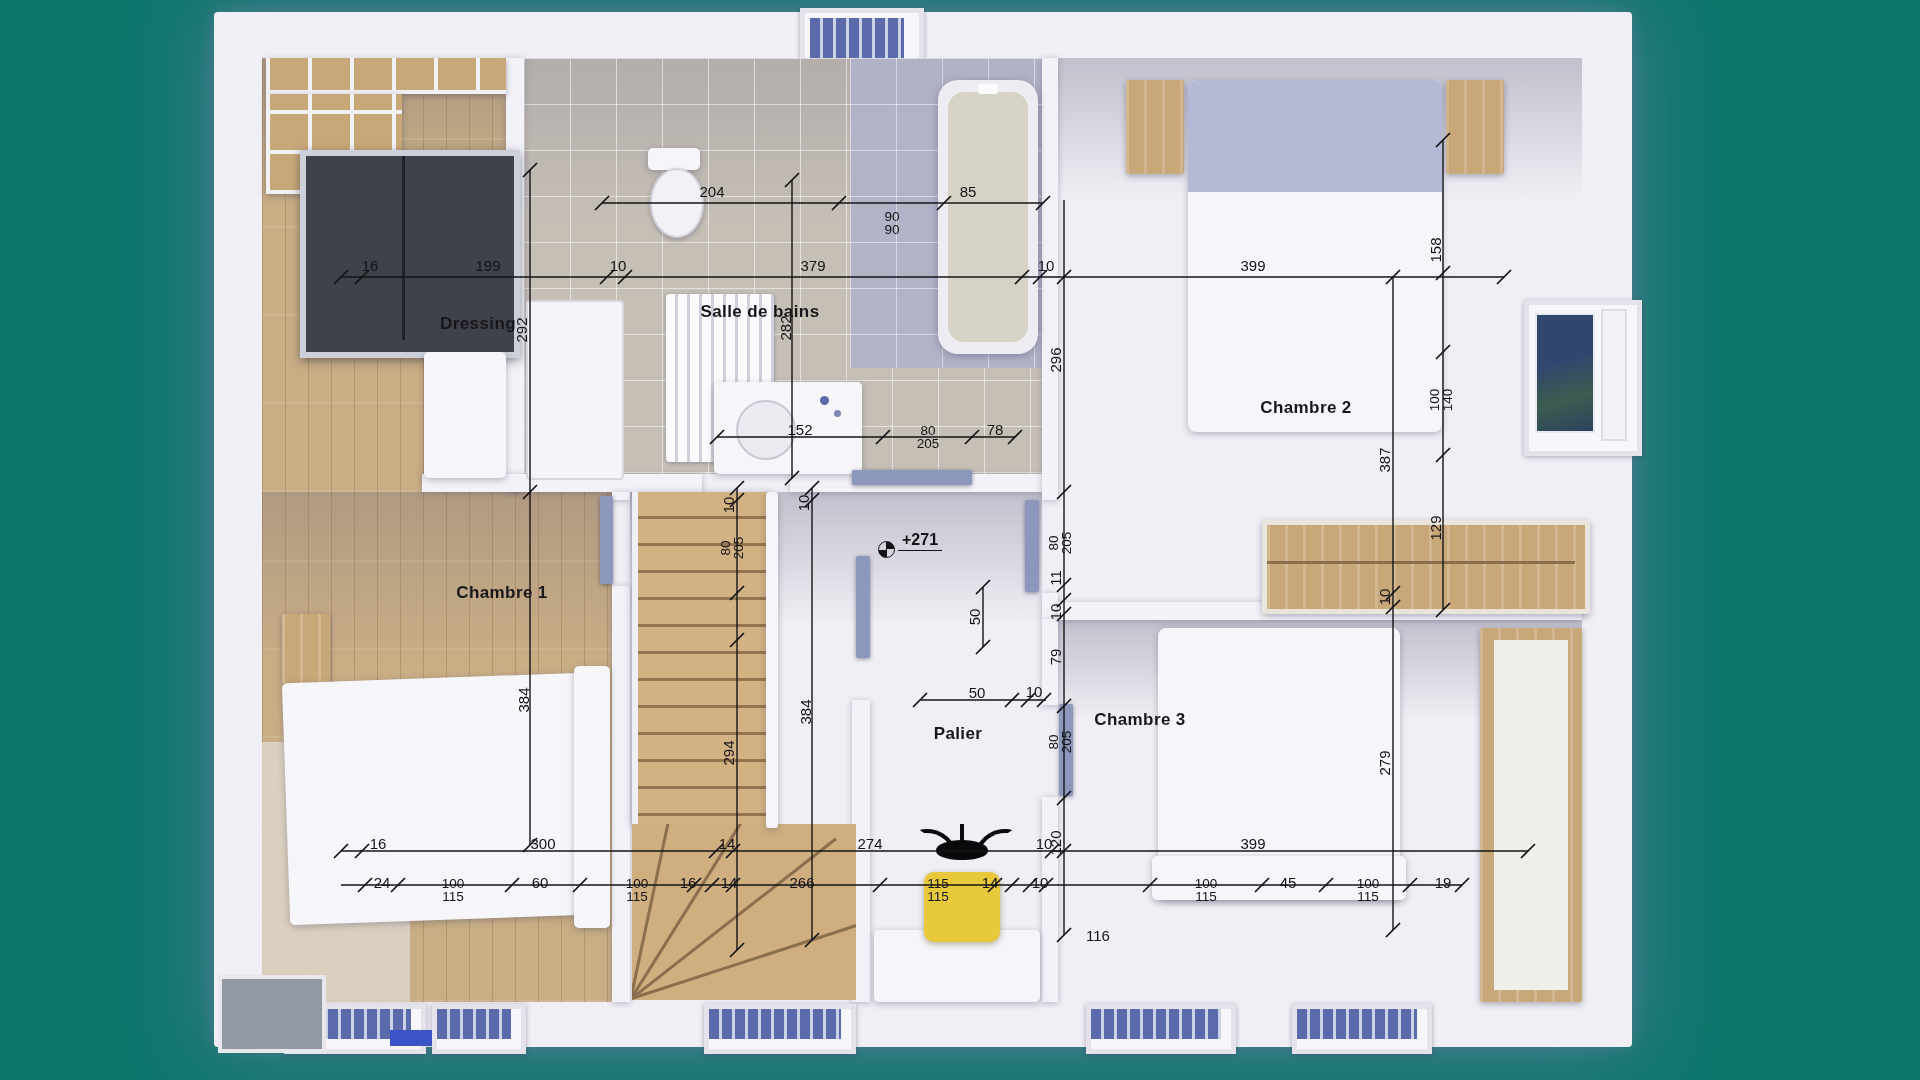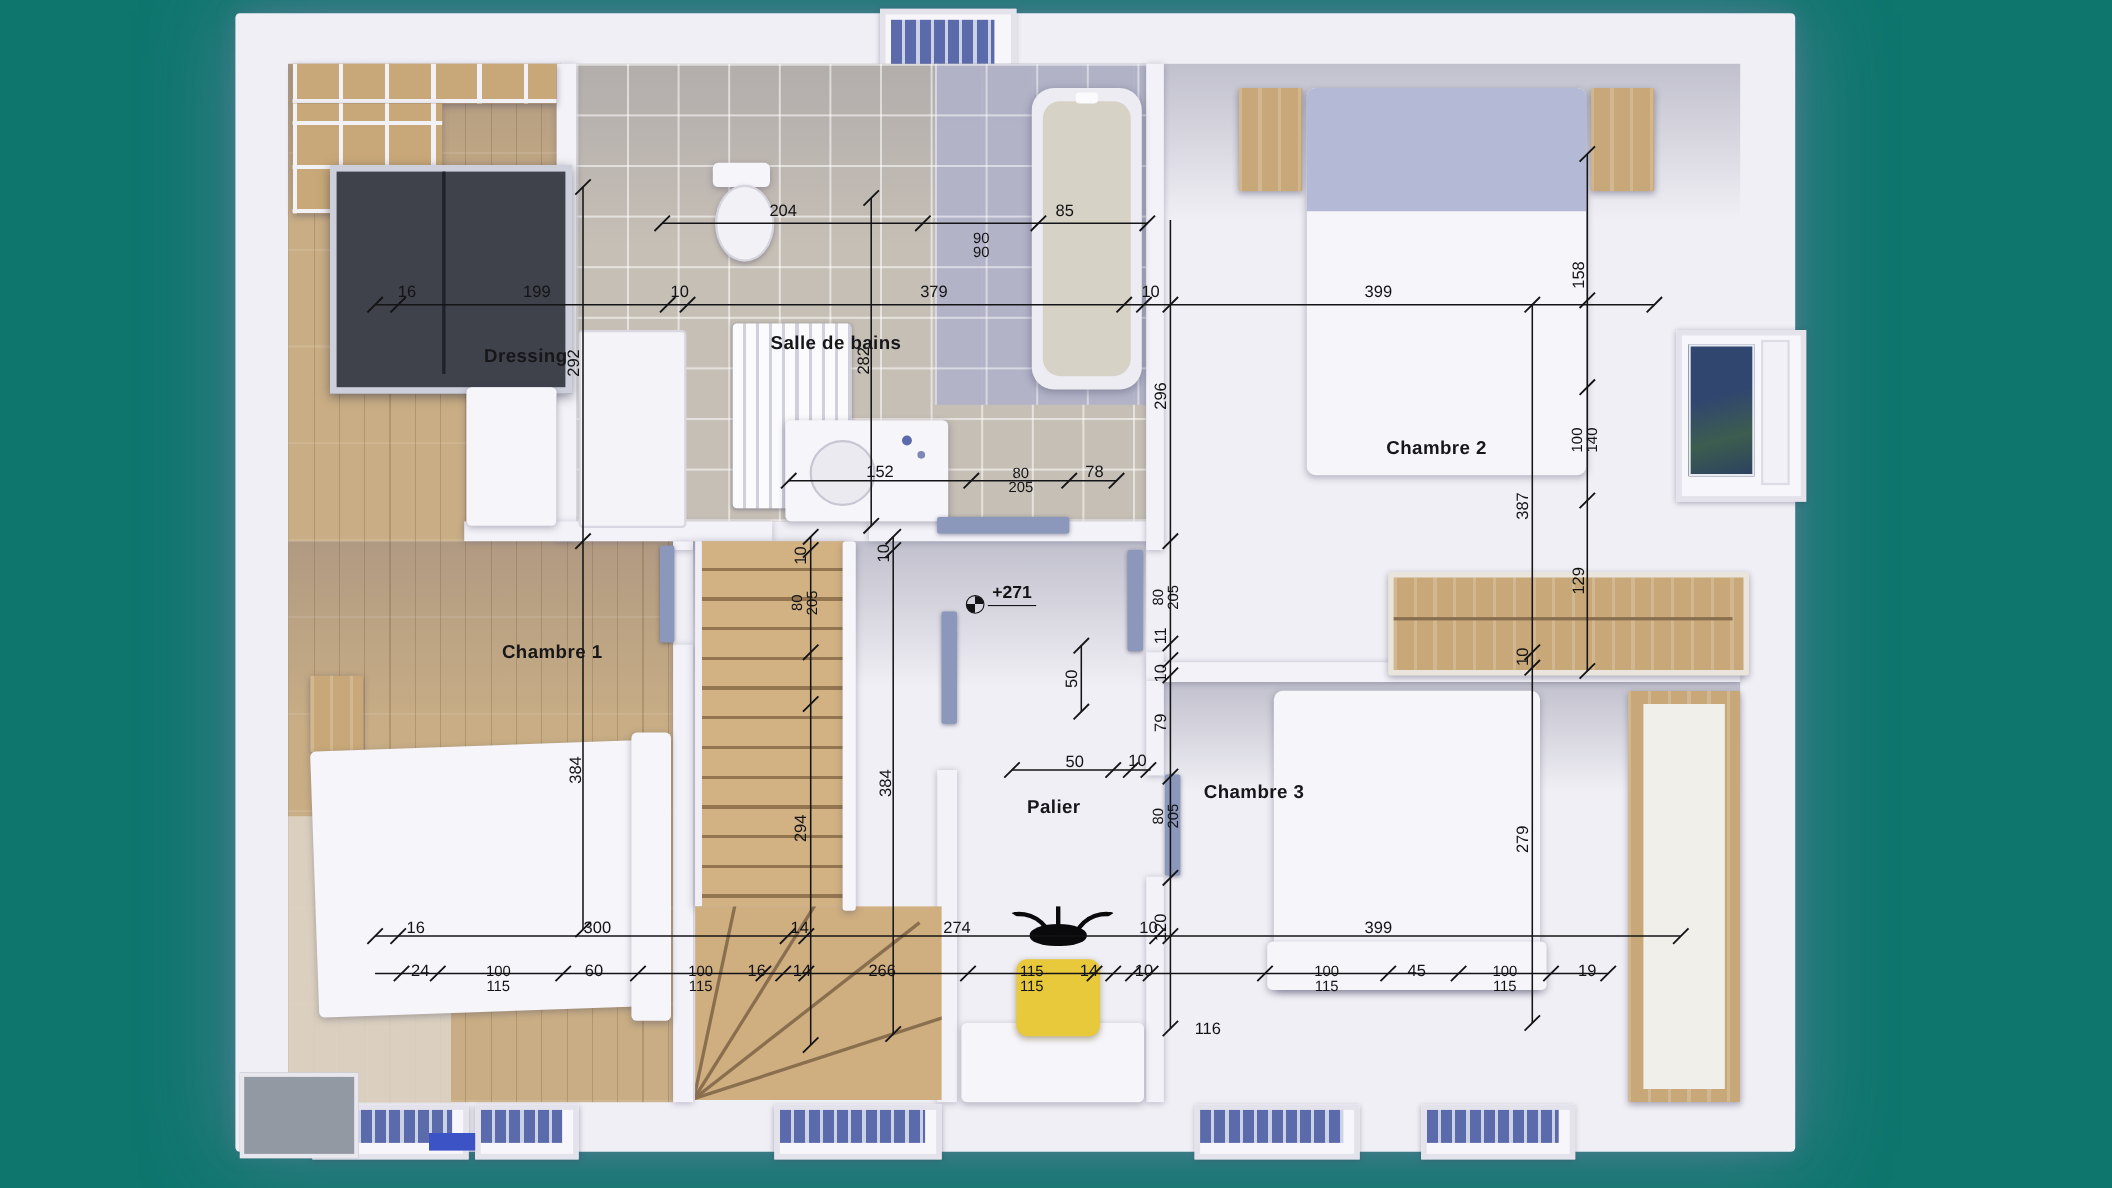--- a/index.html
+++ b/index.html
@@ -270,21 +270,21 @@
   <div id="dim-layer">
       <div class="dim" style="left: 712px; top: 192px;">204</div>
       <div class="dim" style="left: 892px; top: 203px; margin-top: 20px;">
         <span class="st">90</span>
         <span class="st">90</span>
       </div>
       <div class="dim" style="left: 968px; top: 192px;">85</div>
       <div class="dim" style="left: 370px; top: 266px;">16</div>
       <div class="dim" style="left: 488px; top: 266px;">199</div>
       <div class="dim" style="left: 618px; top: 266px;">10</div>
-      <div class="dim" style="left: 849px; top: 266px;">379</div>
+      <div class="dim" style="left: 813px; top: 266px;">379</div>
       <div class="dim" style="left: 1046px; top: 266px;">10</div>
       <div class="dim" style="left: 1253px; top: 266px;">399</div>
       <div class="dim" style="left: 800px; top: 430px;">152</div>
       <div class="dim" style="left: 928px; top: 437px;">
         <span class="st">80</span>
         <span class="st">205</span>
       </div>
       <div class="dim" style="left: 995px; top: 430px;">78</div>
       <div class="dim" style="left: 977px; top: 693px;">50</div>
       <div class="dim" style="left: 1034px; top: 692px;">10</div>

